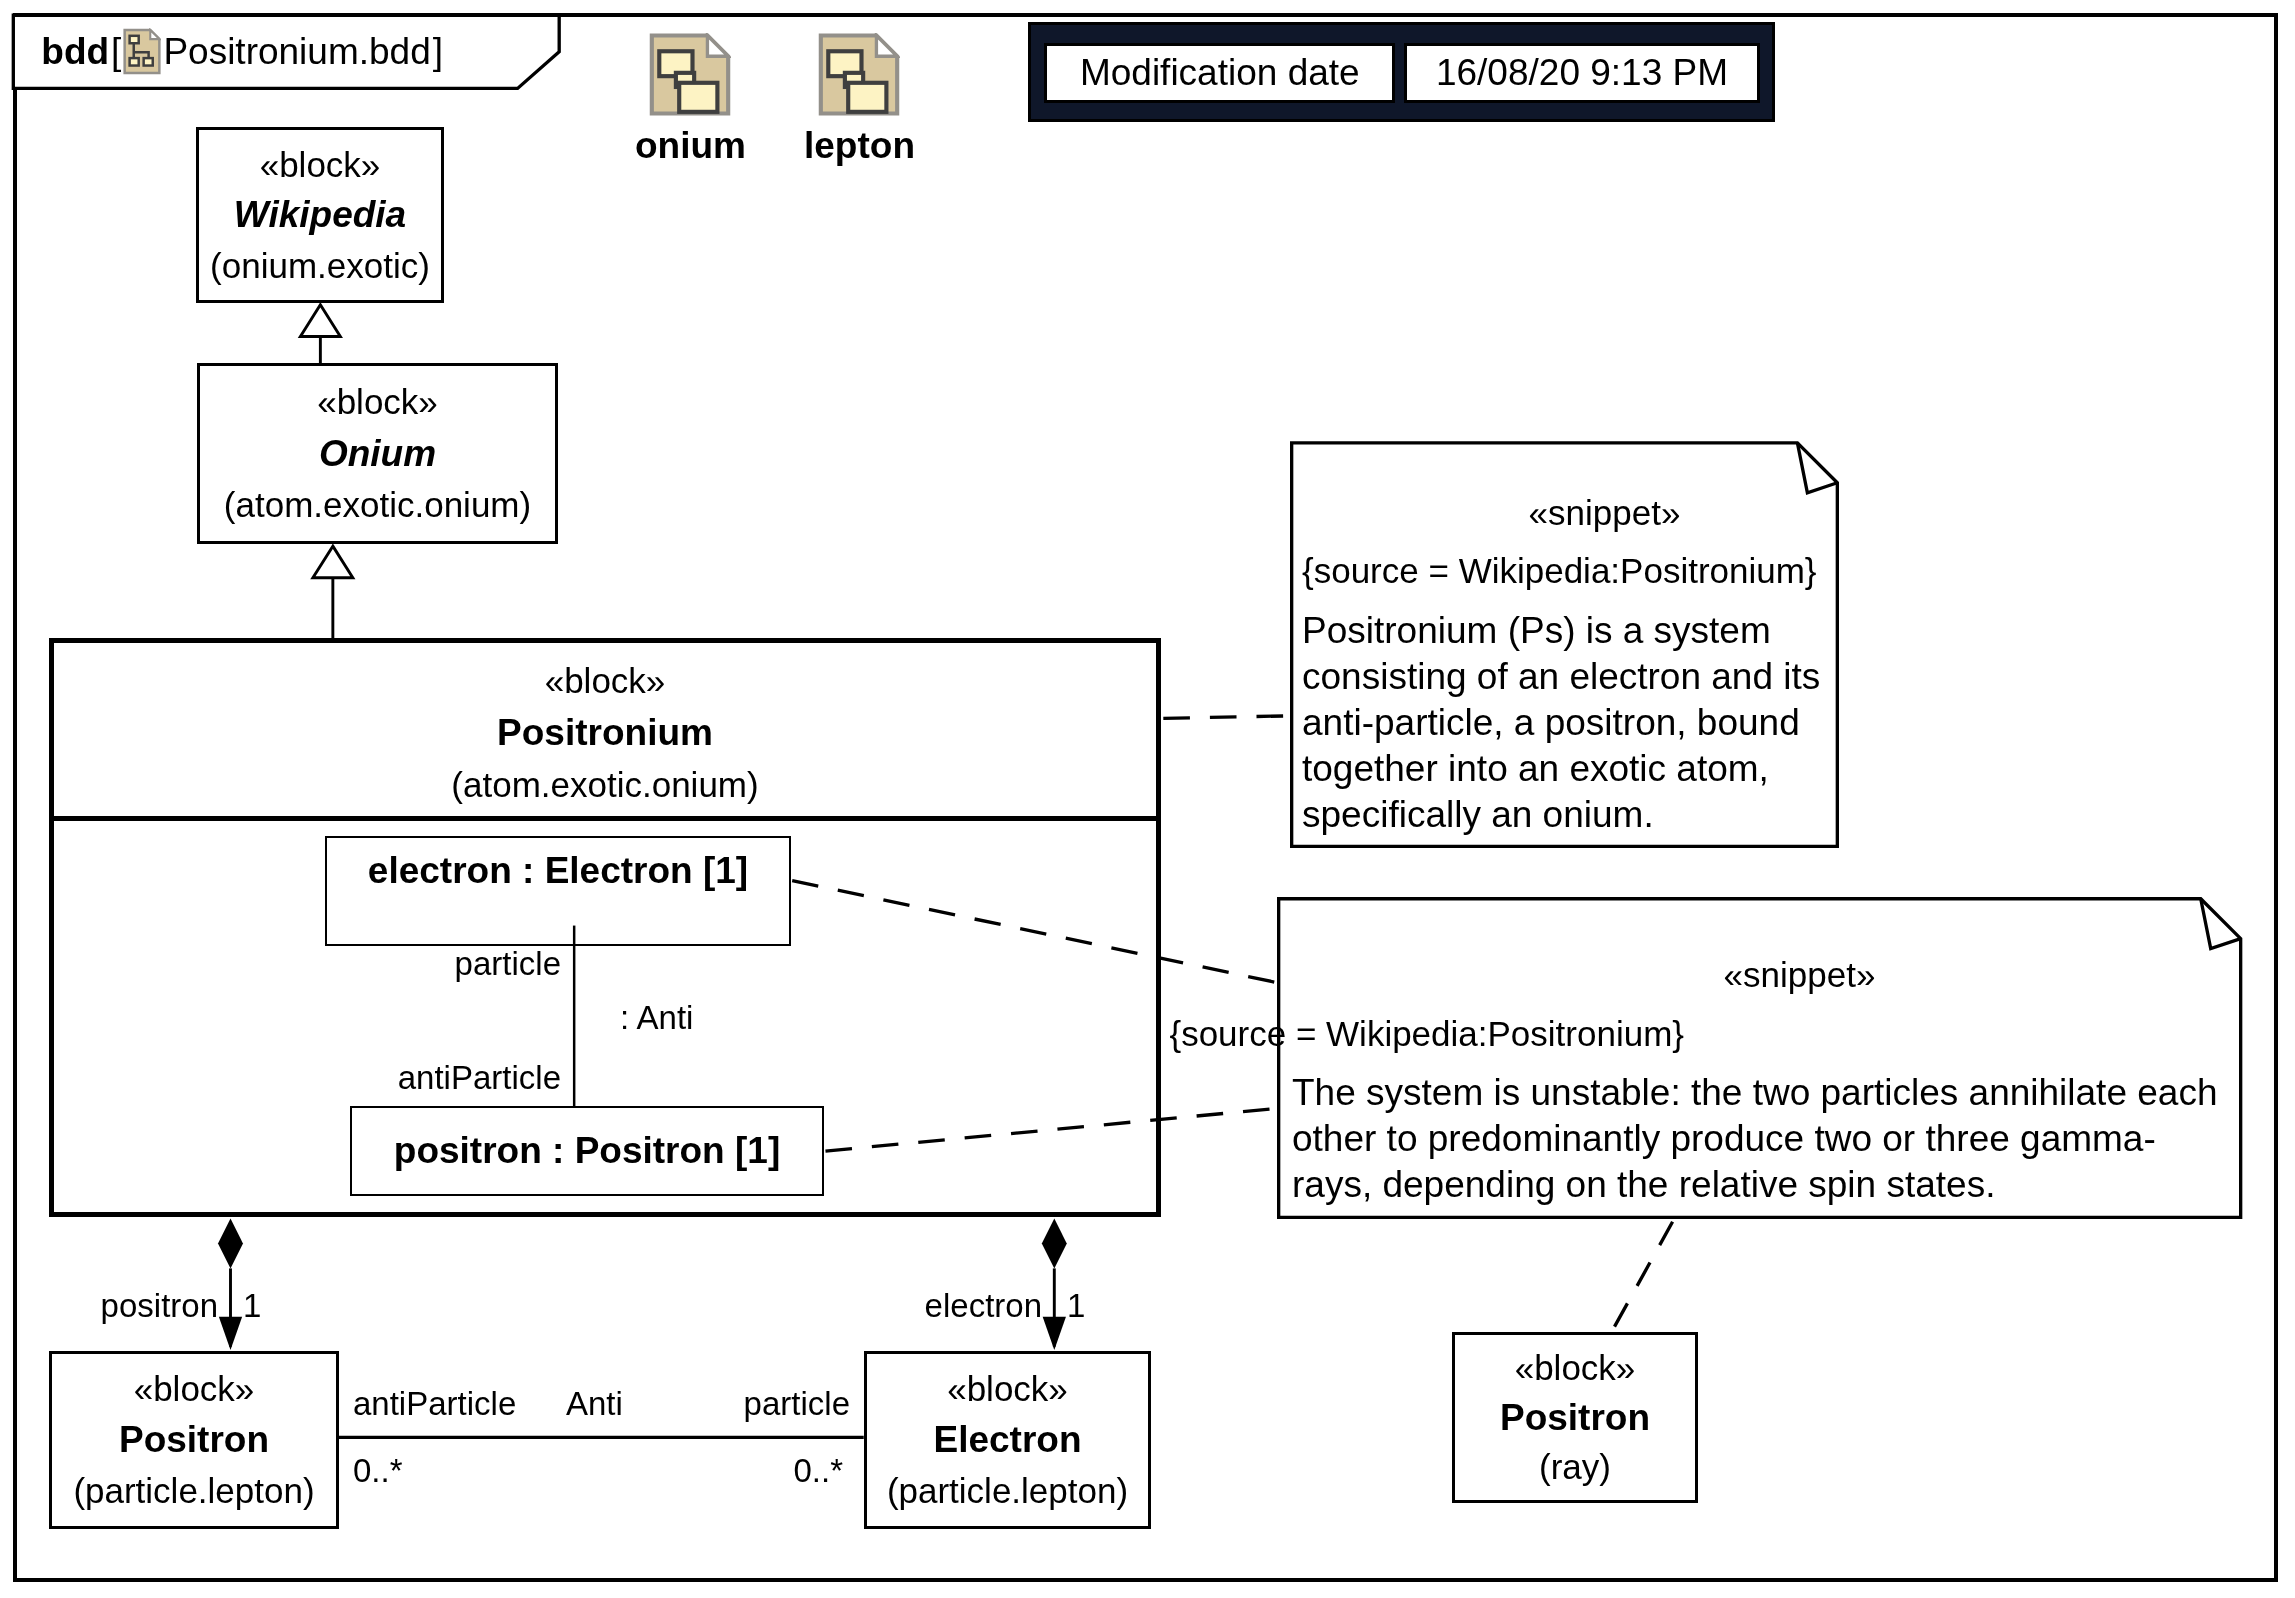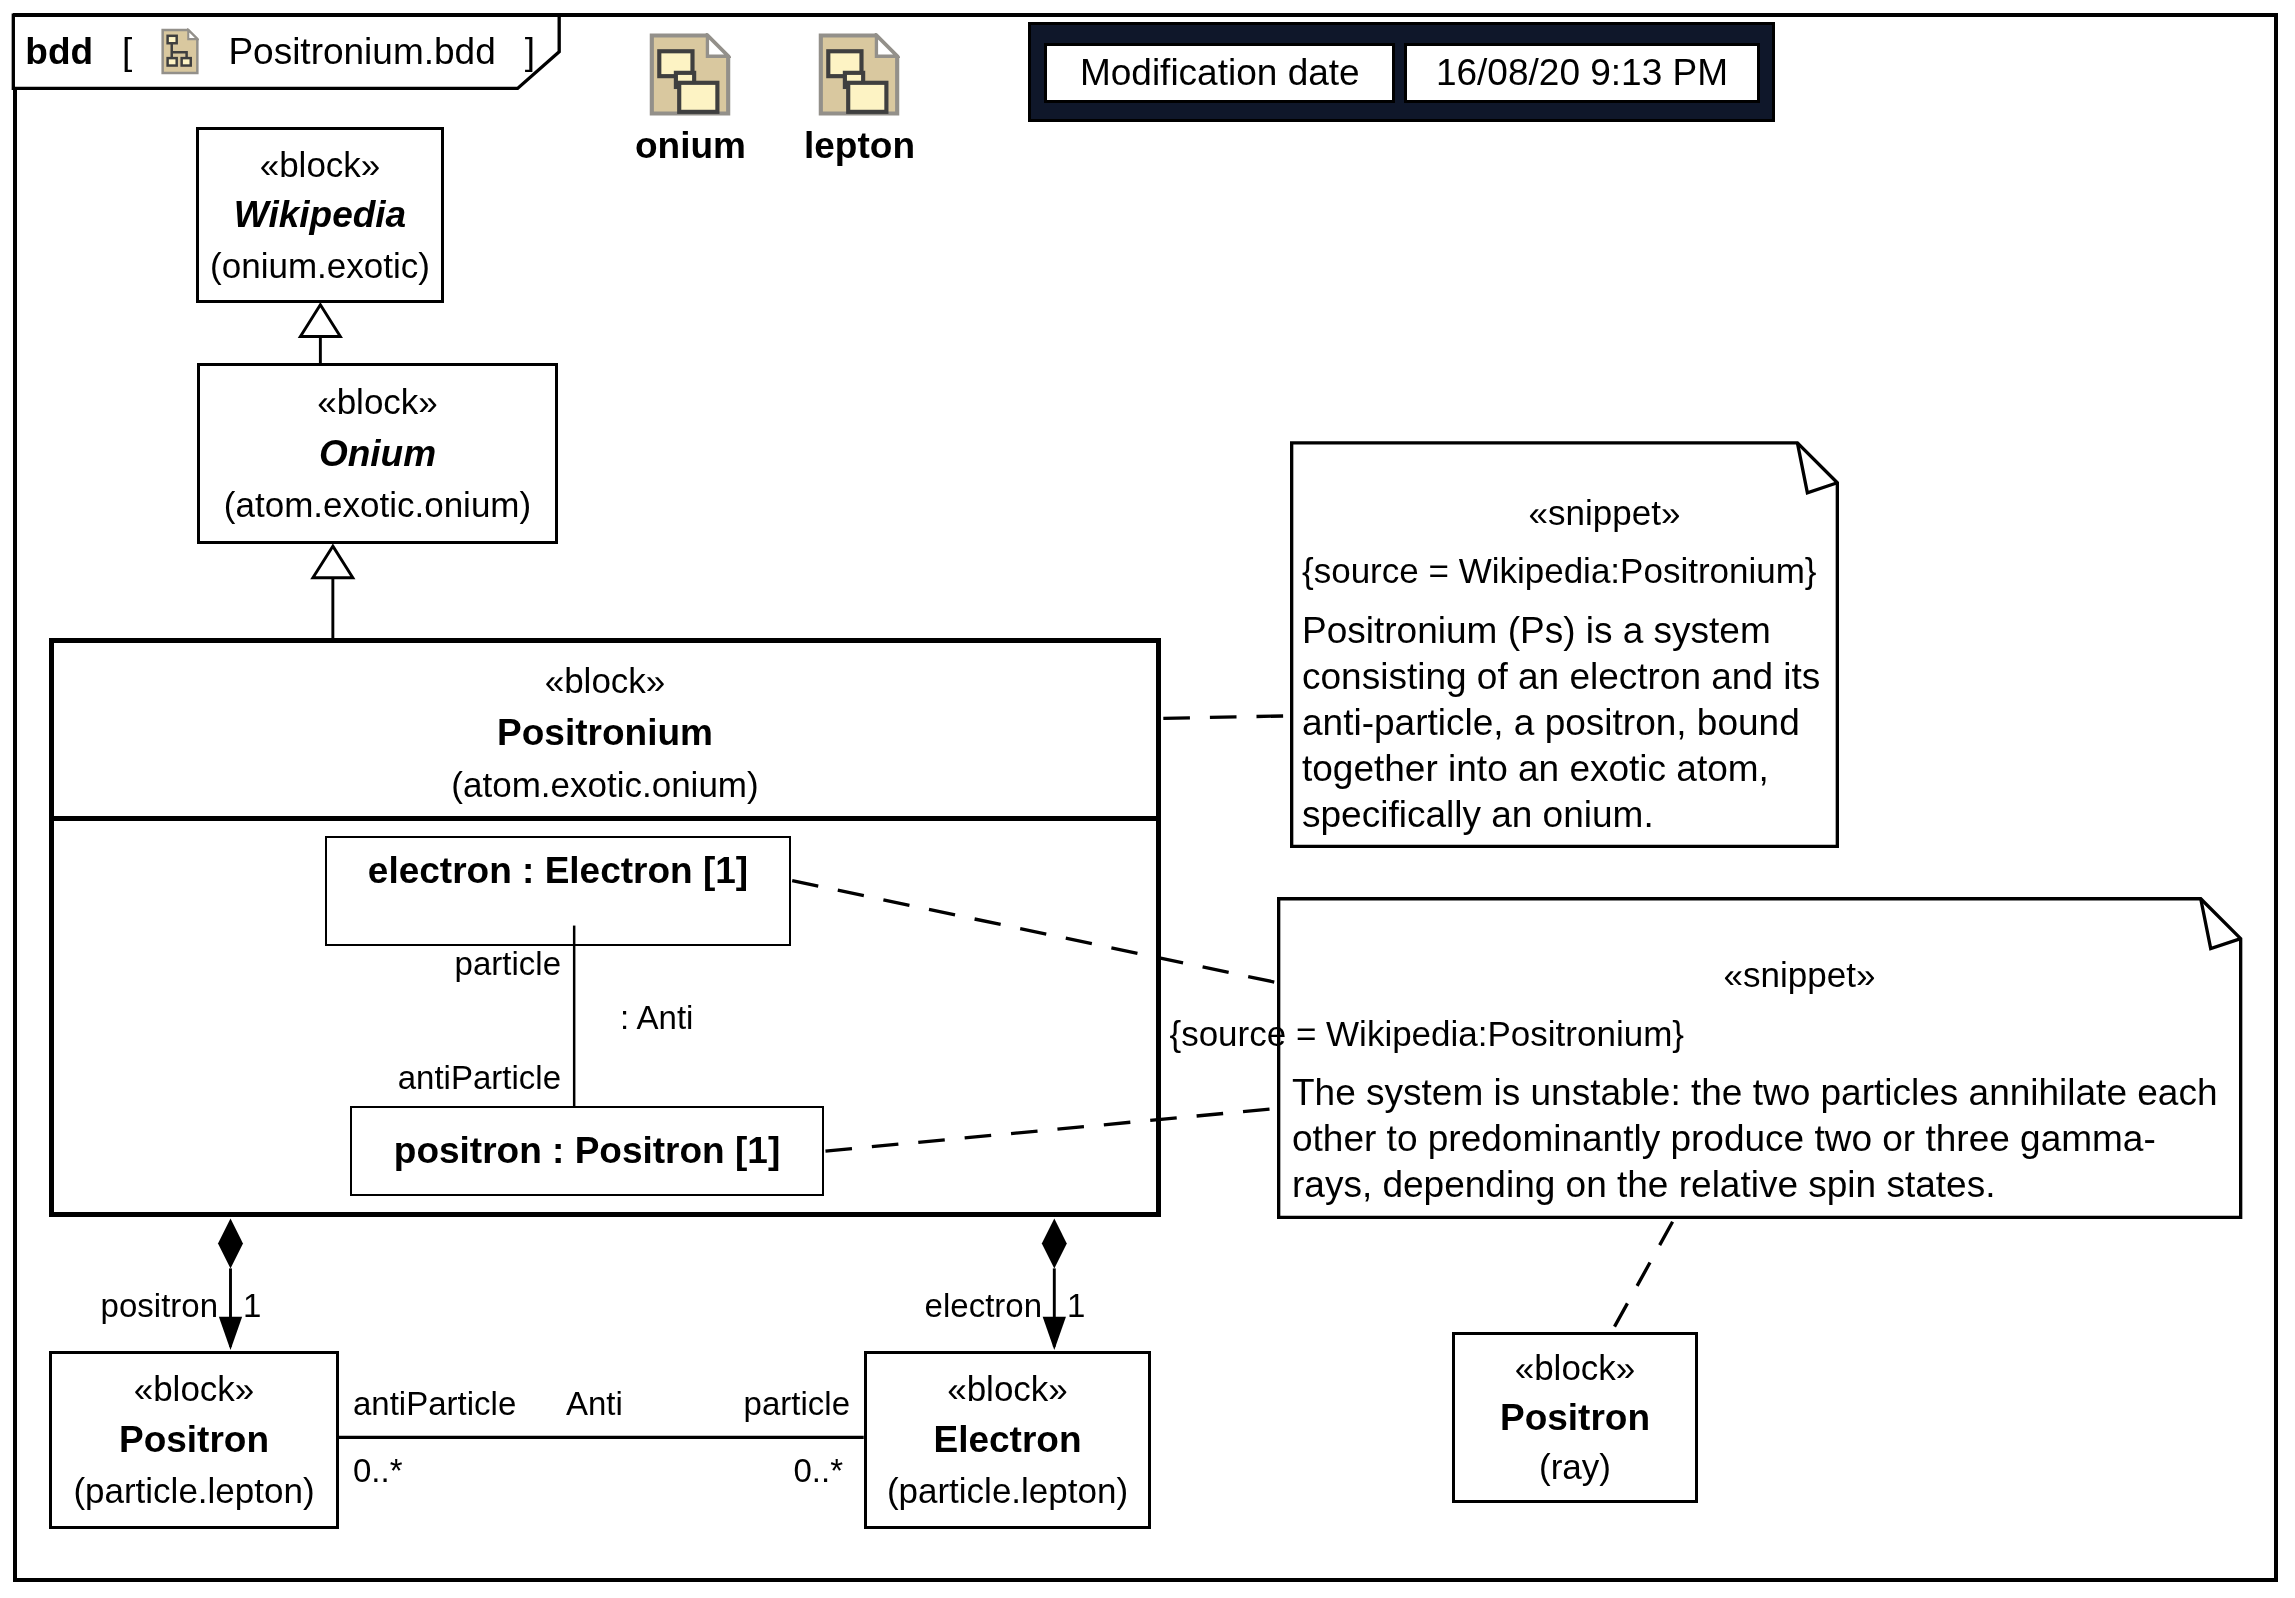--- a/index.html
+++ b/index.html
@@ -14,21 +14,21 @@
   .abs{position:absolute;}
   
   #frame{left:13.3px;top:13.3px;width:2257px;height:1561px;border:4.2px solid #000;z-index:0;}
   
   svg.layer{left:0;top:0;width:2295px;height:1599px;pointer-events:none;}
   #base-svg{z-index:1;}
   #overlay-svg{z-index:6;}
   
   #tab-text{
     left:13.3px;top:15px;width:516px;height:73px;z-index:7;
-    display:flex;align-items:center;gap:29px;padding-left:12px;
+    display:flex;align-items:center;gap:2px;padding-left:28px;
     font-size:37px;white-space:nowrap;
   }
   #tab-text .kind{font-weight:bold;}
   
   .block{
     background:#fff;border:3.3px solid #000;z-index:3;
     display:flex;flex-direction:column;justify-content:space-evenly;align-items:center;
     text-align:center;padding:5px 3.3px;box-sizing:border-box;
   }
   .stereo{font-size:35px;}

